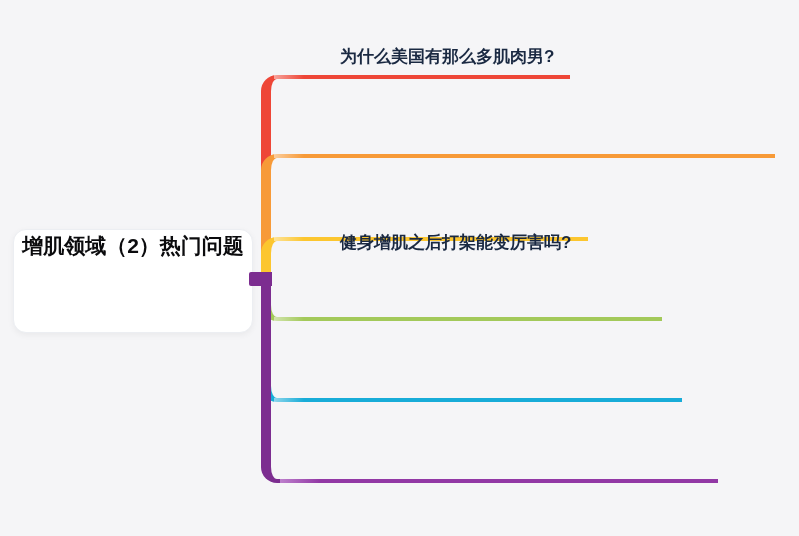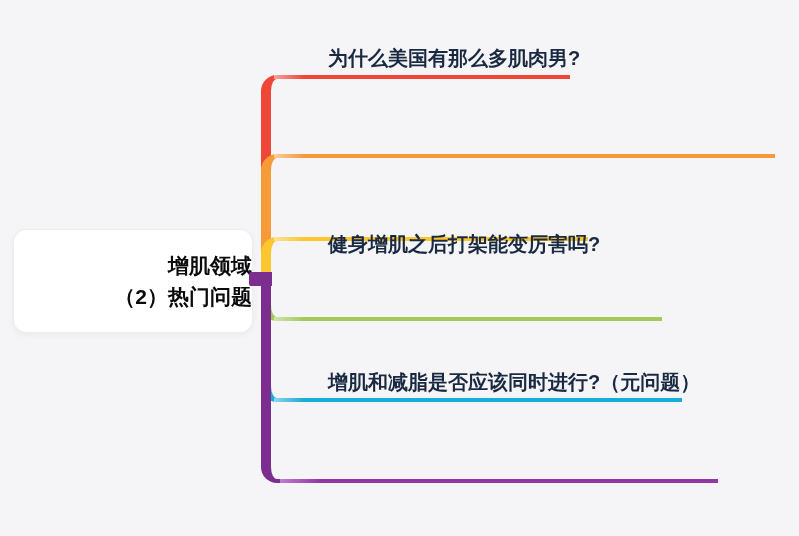--- a/index.html
+++ b/index.html
@@ -10,21 +10,21 @@
     position:relative;overflow:hidden;
   }
   .stage{position:absolute;inset:0;}
 
   
   .root-node{
     position:absolute;left:13px;top:229px;width:240px;height:104px;
     background:var(--node-bg,#fff);
     border:1px solid #eceef2;border-radius:13px;
     box-shadow:0 2px 6px rgba(0,0,0,.05);
-    display:flex;flex-direction:column;align-items:flex-end;justify-content:center;
+    display:flex;flex-direction:row;align-items:flex-start;justify-content:center;
     z-index:2;box-sizing:border-box;
   }
   .root-node .line{
     font-size:21px;font-weight:800;color:#0b0b0d;line-height:31px;
     white-space:nowrap;
   }
 
   
   .conn{position:absolute;box-sizing:border-box;background:transparent;pointer-events:none;}
   .up{border-left-style:solid;border-top-style:solid;border-left-width:10px;border-top-width:4px;border-top-left-radius:16px;}
@@ -50,22 +50,22 @@
   .s3{left:274px;top:237px;}
   .s4{left:274px;top:317px;}
   .s5{left:274px;top:398px;}
 
   
   .stub{position:absolute;left:249px;top:272px;width:23px;height:14px;
     background:var(--purple);z-index:5;border-top-left-radius:2px;border-bottom-left-radius:2px;}
 
   
   .branch-label{
-    position:absolute;left:328px;height:22px;z-index:6;
-    font-size:20px;font-weight:700;color:var(--ink,#1a2942);white-space:nowrap;text-align:right;
+    position:absolute;left:340px;height:22px;z-index:6;
+    font-size:17px;font-weight:700;color:var(--ink,#1a2942);white-space:nowrap;text-align:right;
   }
   .t1{top:45px;} .t2{top:124px;} .t3{top:207px;margin-top:24px;}
   .t4{top:288px;} .t5{top:369px;} .t6{top:450px;}
 </style>
 </head>
 <body>
 
 <div class="stage">
 
   <div class="root-node">
@@ -82,15 +82,14 @@
   <div class="c6-line"></div>
   <div class="sheen s1"></div>
   <div class="sheen s2"></div>
   <div class="sheen s3"></div>
   <div class="sheen s4"></div>
   <div class="sheen s5"></div>
   <div class="stub"></div>
 
   <div class="branch-label t1">为什么美国有那么多肌肉男?</div>
   <div class="branch-label t3">健身增肌之后打架能变厉害吗?</div>
-  <div class="branch-label t5">增肌和减脂是否应该同时进行?（元问题）</div>
 
 </div>
 
 </body></html>

